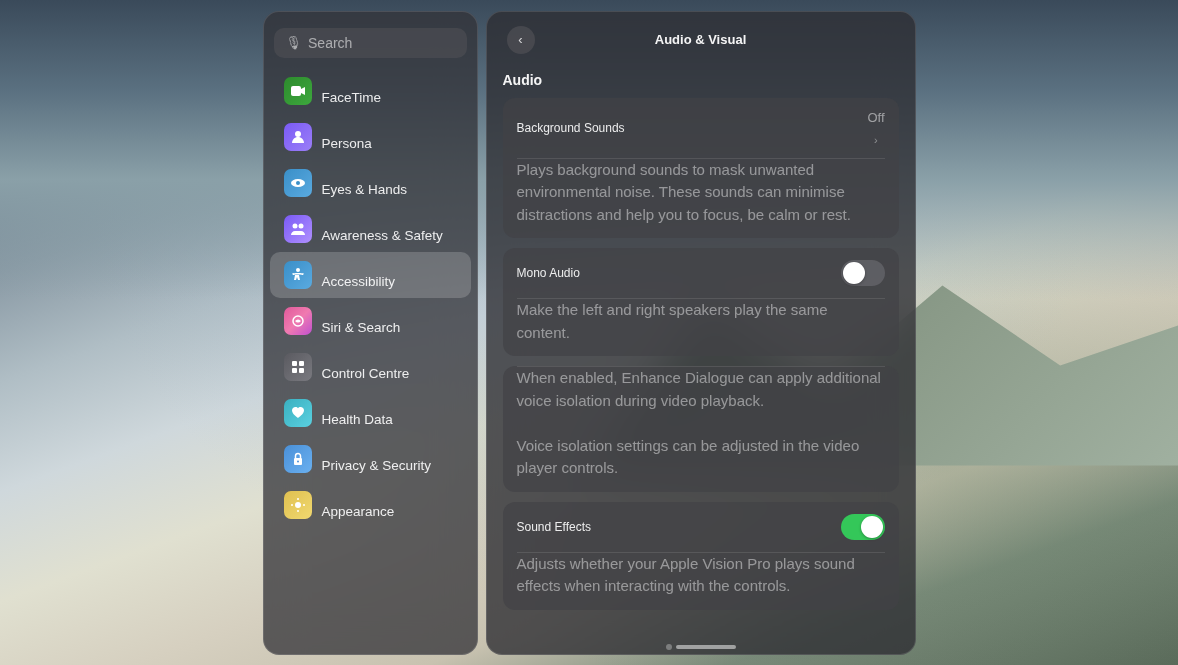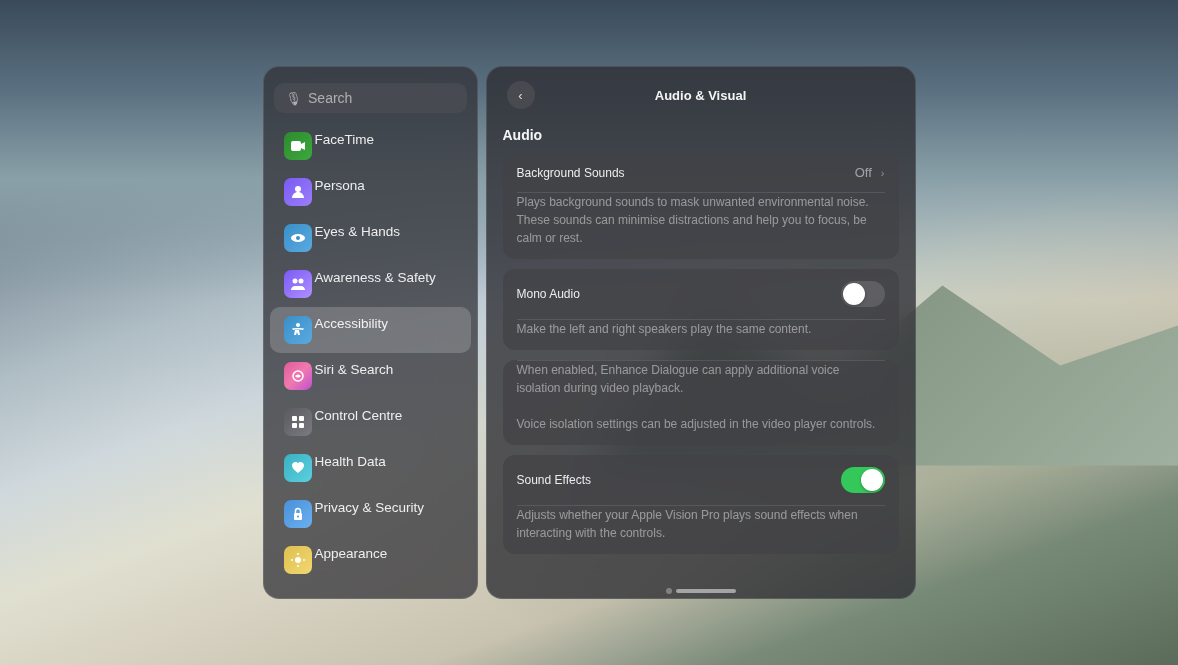--- a/index.html
+++ b/index.html
@@ -103,22 +103,22 @@
       font-size: 13px;
     }
 
     .search-text {
       color: rgba(255,255,255,0.55);
       font-size: 14px;
     }
 
     .sidebar-item {
       display: flex;
-      align-items: flex-start;
-      gap: 3px;
+      align-items: flex-end;
+      gap: 10px;
       padding: 9px 14px;
       cursor: pointer;
       border-radius: 10px;
       margin: 0 6px;
     }
 
     .sidebar-item.active {
       background: rgba(255,255,255,0.18);
     }
 
@@ -227,31 +227,32 @@
       font-size: 12px;
       font-weight: 500;
     }
 
     .setting-row-right {
       display: flex;
       align-items: center;
       gap: 9px;
       color: rgba(255,255,255,0.5);
       font-size: 13px;
+      flex-direction: column;
     }
 
     .chevron {
       font-size: 11px;
       color: rgba(255,255,255,0.4);
     }
 
     .setting-description {
       padding: 0 14px 12px;
       color: rgba(255,255,255,0.45);
-      font-size: 12px;
+      font-size: 15px;
       line-height: 1.5;
     }
 
     .divider {
       height: 1px;
       background: rgba(255,255,255,0.1);
       margin: 0 14px;
     }
 
     

